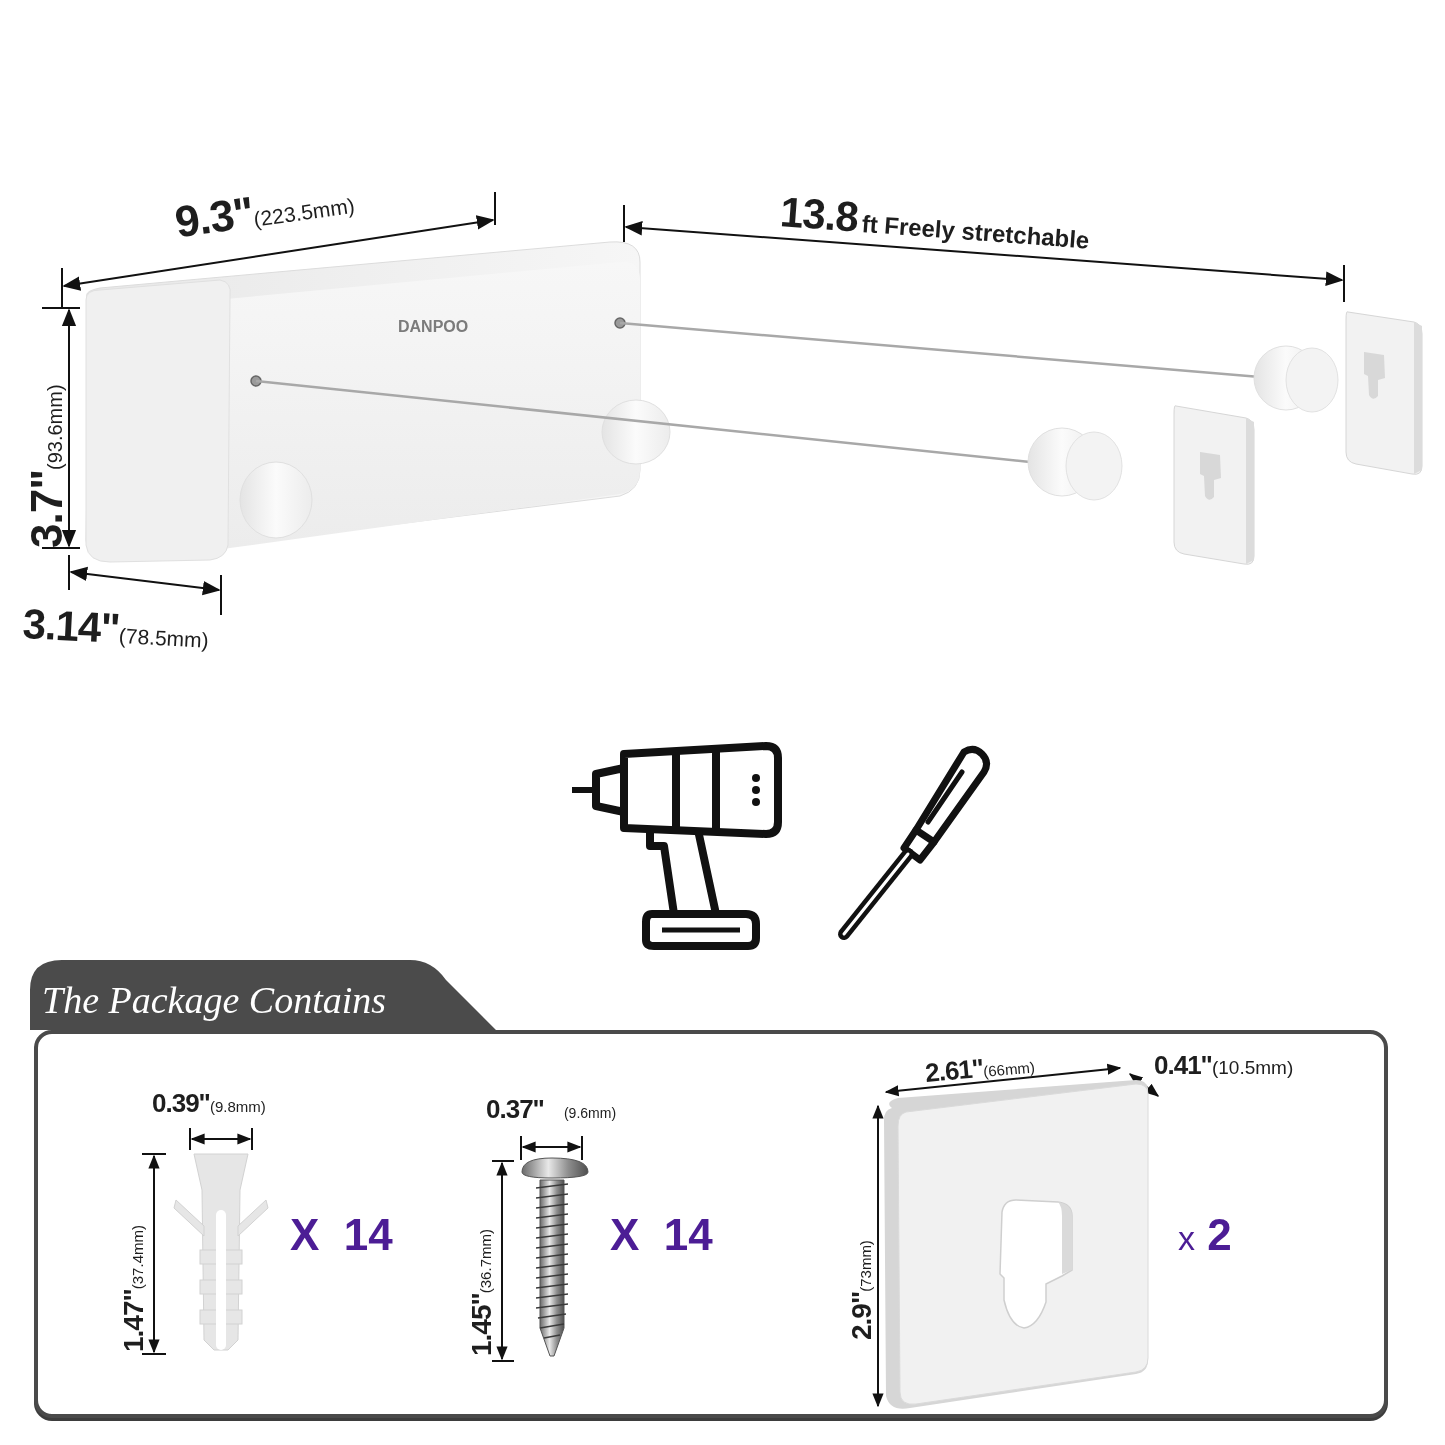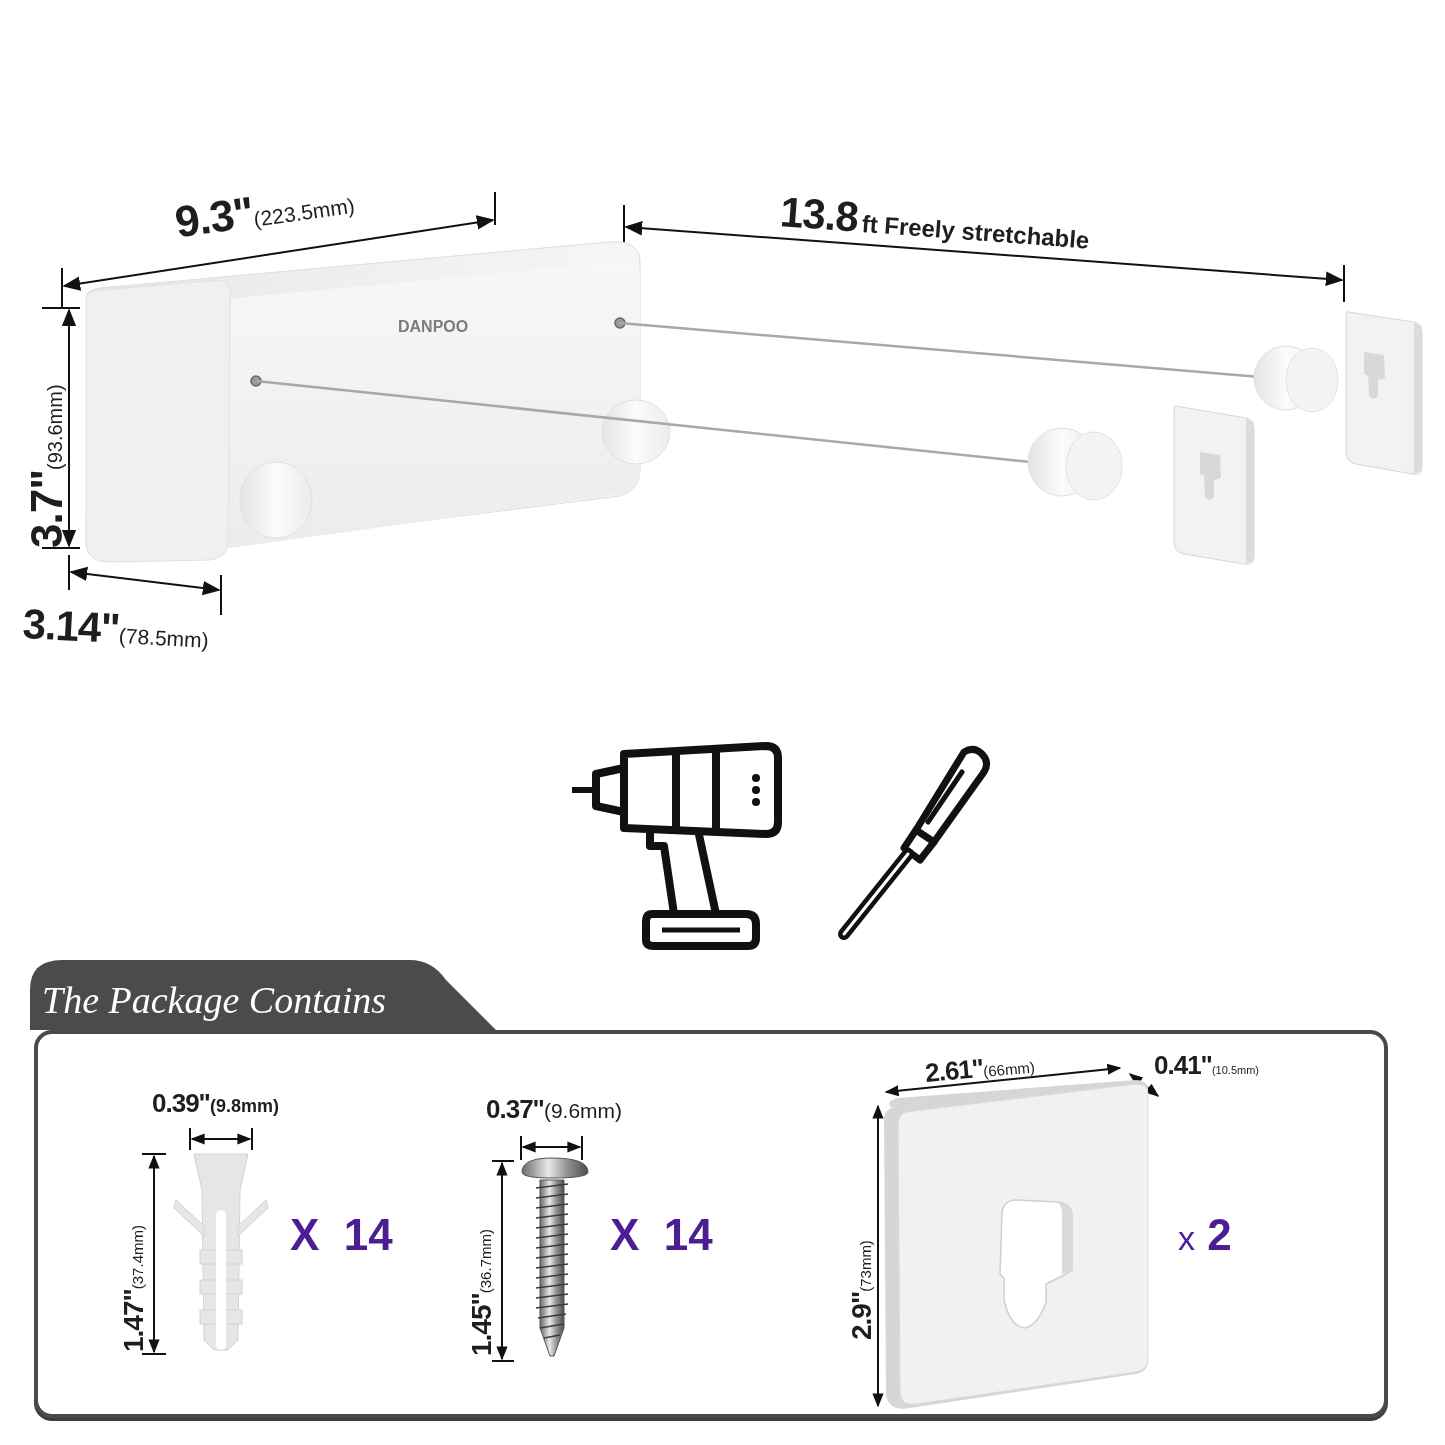--- a/index.html
+++ b/index.html
@@ -169,21 +169,21 @@
       <path d="M94,74 L148,74 L140,110 L138,260 L128,270 L114,270 L104,260 L102,110 Z"></path>
       <path d="M76,120 L104,146 L104,156 L74,128 Z"></path>
       <path d="M166,120 L138,146 L138,156 L168,128 Z"></path>
       <rect x="100" y="170" width="42" height="14"></rect>
       <rect x="100" y="200" width="42" height="14"></rect>
       <rect x="100" y="230" width="42" height="14"></rect>
     </g>
     <rect x="116" y="130" width="10" height="140" rx="5" fill="#ffffff"></rect>
   </svg>
   <div class="abs" style="left:52px;top:8px;white-space:nowrap;">
-    <span class="dim-big" style="font-size:26px;">0.39"</span><span class="dim-small" style="font-size:18px;font-weight:bold;">(9.8mm)</span>
+    <span class="dim-big" style="font-size:26px;">0.39"</span><span class="dim-small" style="font-size:15px;">(9.8mm)</span>
   </div>
   <div class="abs" style="left:18px;top:272px;transform:rotate(-90deg);transform-origin:left top;white-space:nowrap;">
     <span class="dim-big" style="font-size:28px;">1.47"</span><span class="dim-small" style="font-size:15px;">(37.4mm)</span>
   </div>
   <div class="abs qty" style="left:190px;top:130px;font-size:44px;">
     <span>X</span>&nbsp;&nbsp;<span>14</span>
   </div>
 </div>
 
 <div class="abs" style="left:460px;top:1080px;width:280px;height:320px;">
@@ -222,21 +222,21 @@
         <line x1="76" y1="198" x2="108" y2="194"></line>
       <line x1="76" y1="208" x2="108" y2="204"></line>
         <line x1="76" y1="218" x2="108" y2="214"></line>
       <line x1="76" y1="228" x2="108" y2="224"></line>
         <line x1="78" y1="238" x2="106" y2="234"></line>
       <line x1="80" y1="248" x2="104" y2="244"></line>
         <line x1="84" y1="258" x2="100" y2="255"></line>
     </g>
   </svg>
   <div class="abs" style="left:26px;top:14px;white-space:nowrap;">
-    <span class="dim-big" style="font-size:26px;">0.37"</span><span class="dim-small" style="font-size:21px;">(9.6mm)</span>
+    <span class="dim-big" style="font-size:26px;">0.37"</span><span class="dim-small" style="font-size:14px;margin-left:20px;">(9.6mm)</span>
   </div>
   <div class="abs" style="left:6px;top:276px;transform:rotate(-90deg);transform-origin:left top;white-space:nowrap;">
     <span class="dim-big" style="font-size:28px;">1.45"</span><span class="dim-small" style="font-size:15px;">(36.7mm)</span>
   </div>
   <div class="abs qty" style="left:150px;top:130px;font-size:44px;">
     <span>X</span>&nbsp;&nbsp;<span>14</span>
   </div>
 </div>
 
 <div class="abs" style="left:840px;top:1040px;width:480px;height:380px;">
@@ -253,21 +253,21 @@
     </g>
     <path d="M52,68 Q44,62 58,58 L296,40 Q306,40 308,48 L308,320 Q308,332 296,334 L70,368 Q50,372 46,356 L44,80 Q44,70 52,68 Z" fill="#d6d6d6"></path>
     <path d="M66,72 L296,44 Q308,44 308,54 L308,318 Q308,330 296,332 L76,364 Q60,366 60,352 L58,86 Q58,74 66,72 Z" fill="#f1f1f1" stroke="#dadada"></path>
     <path d="M162,172 Q164,160 176,160 L218,162 Q232,164 232,176 L232,230 L222,236 L206,244 L206,262 Q198,286 184,288 Q170,286 164,260 L164,238 L160,234 Z" fill="#ffffff" stroke="#cfcfcf" stroke-width="1.5"></path>
     <path d="M218,162 Q232,164 232,176 L232,230 L222,234 L222,176 Q222,166 218,162 Z" fill="#dadada"></path>
   </svg>
   <div class="abs" style="left:84px;top:18px;transform:rotate(-5deg);transform-origin:left top;white-space:nowrap;">
     <span class="dim-big" style="font-size:26px;">2.61"</span><span class="dim-small" style="font-size:15px;">(66mm)</span>
   </div>
   <div class="abs" style="left:314px;top:10px;white-space:nowrap;">
-    <span class="dim-big" style="font-size:26px;">0.41"</span><span class="dim-small" style="font-size:11px;">(10.5mm)</span>
+    <span class="dim-big" style="font-size:26px;">0.41"</span><span class="dim-small" style="font-size:19px;">(10.5mm)</span>
   </div>
   <div class="abs" style="left:6px;top:300px;transform:rotate(-90deg);transform-origin:left top;white-space:nowrap;">
     <span class="dim-big" style="font-size:28px;">2.9"</span><span class="dim-small" style="font-size:15px;">(73mm)</span>
   </div>
   <div class="abs qty" style="left:338px;top:170px;font-size:44px;text-align:center;">
     <span style="font-size:34px;font-weight:normal;">x</span>&nbsp;<span>2</span>
   </div>
 </div>
 
 </body></html>

